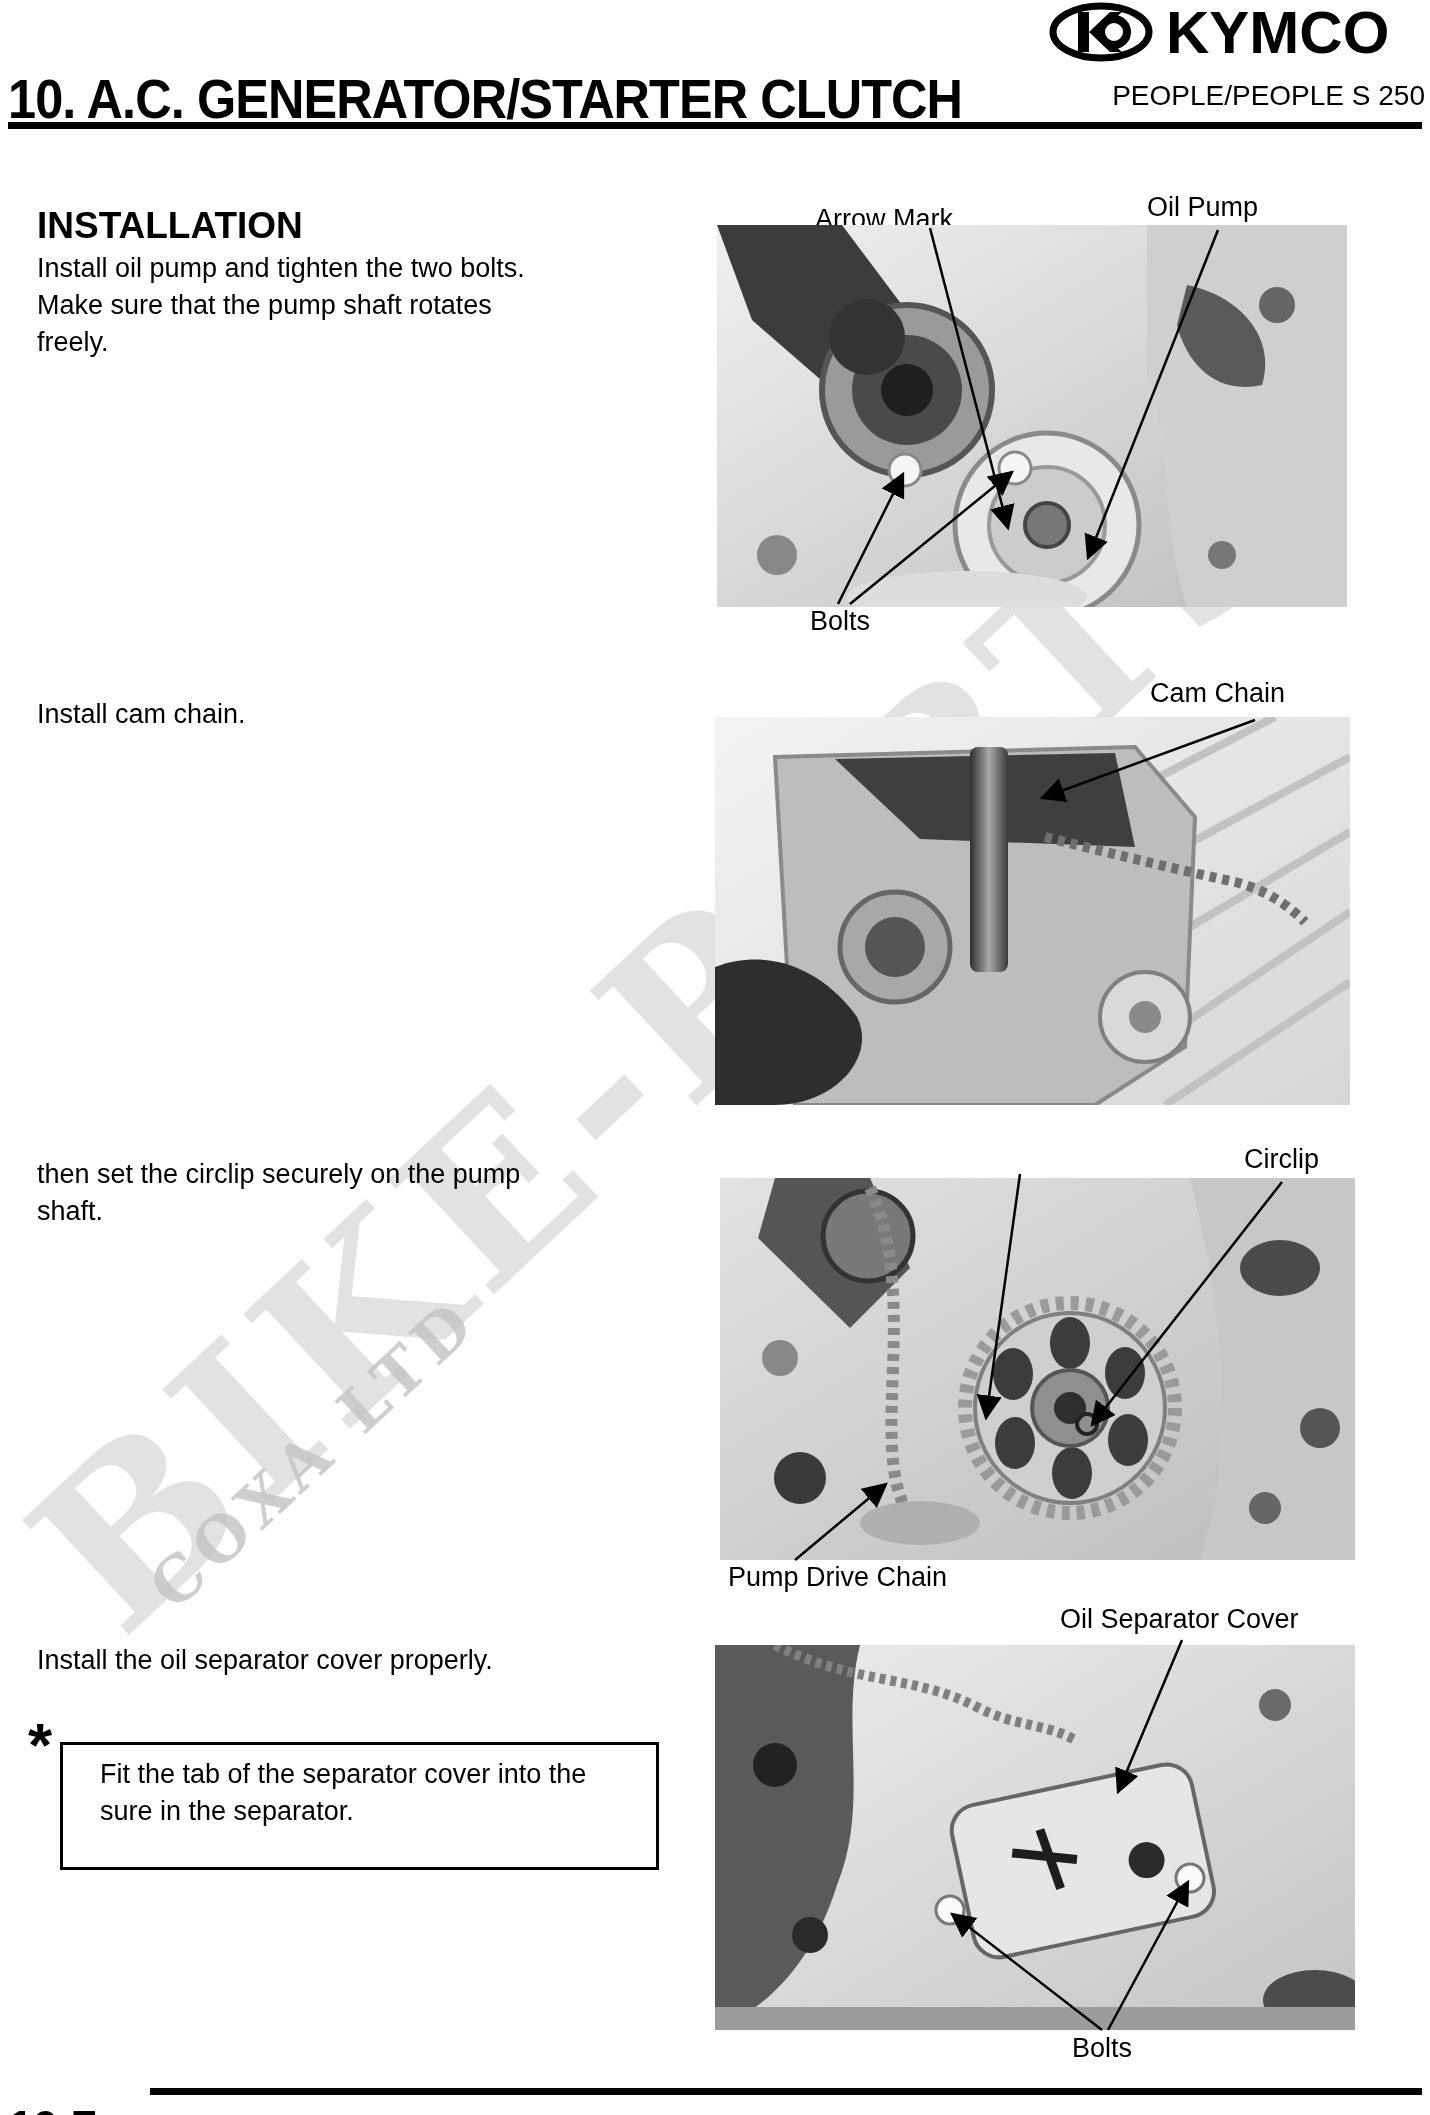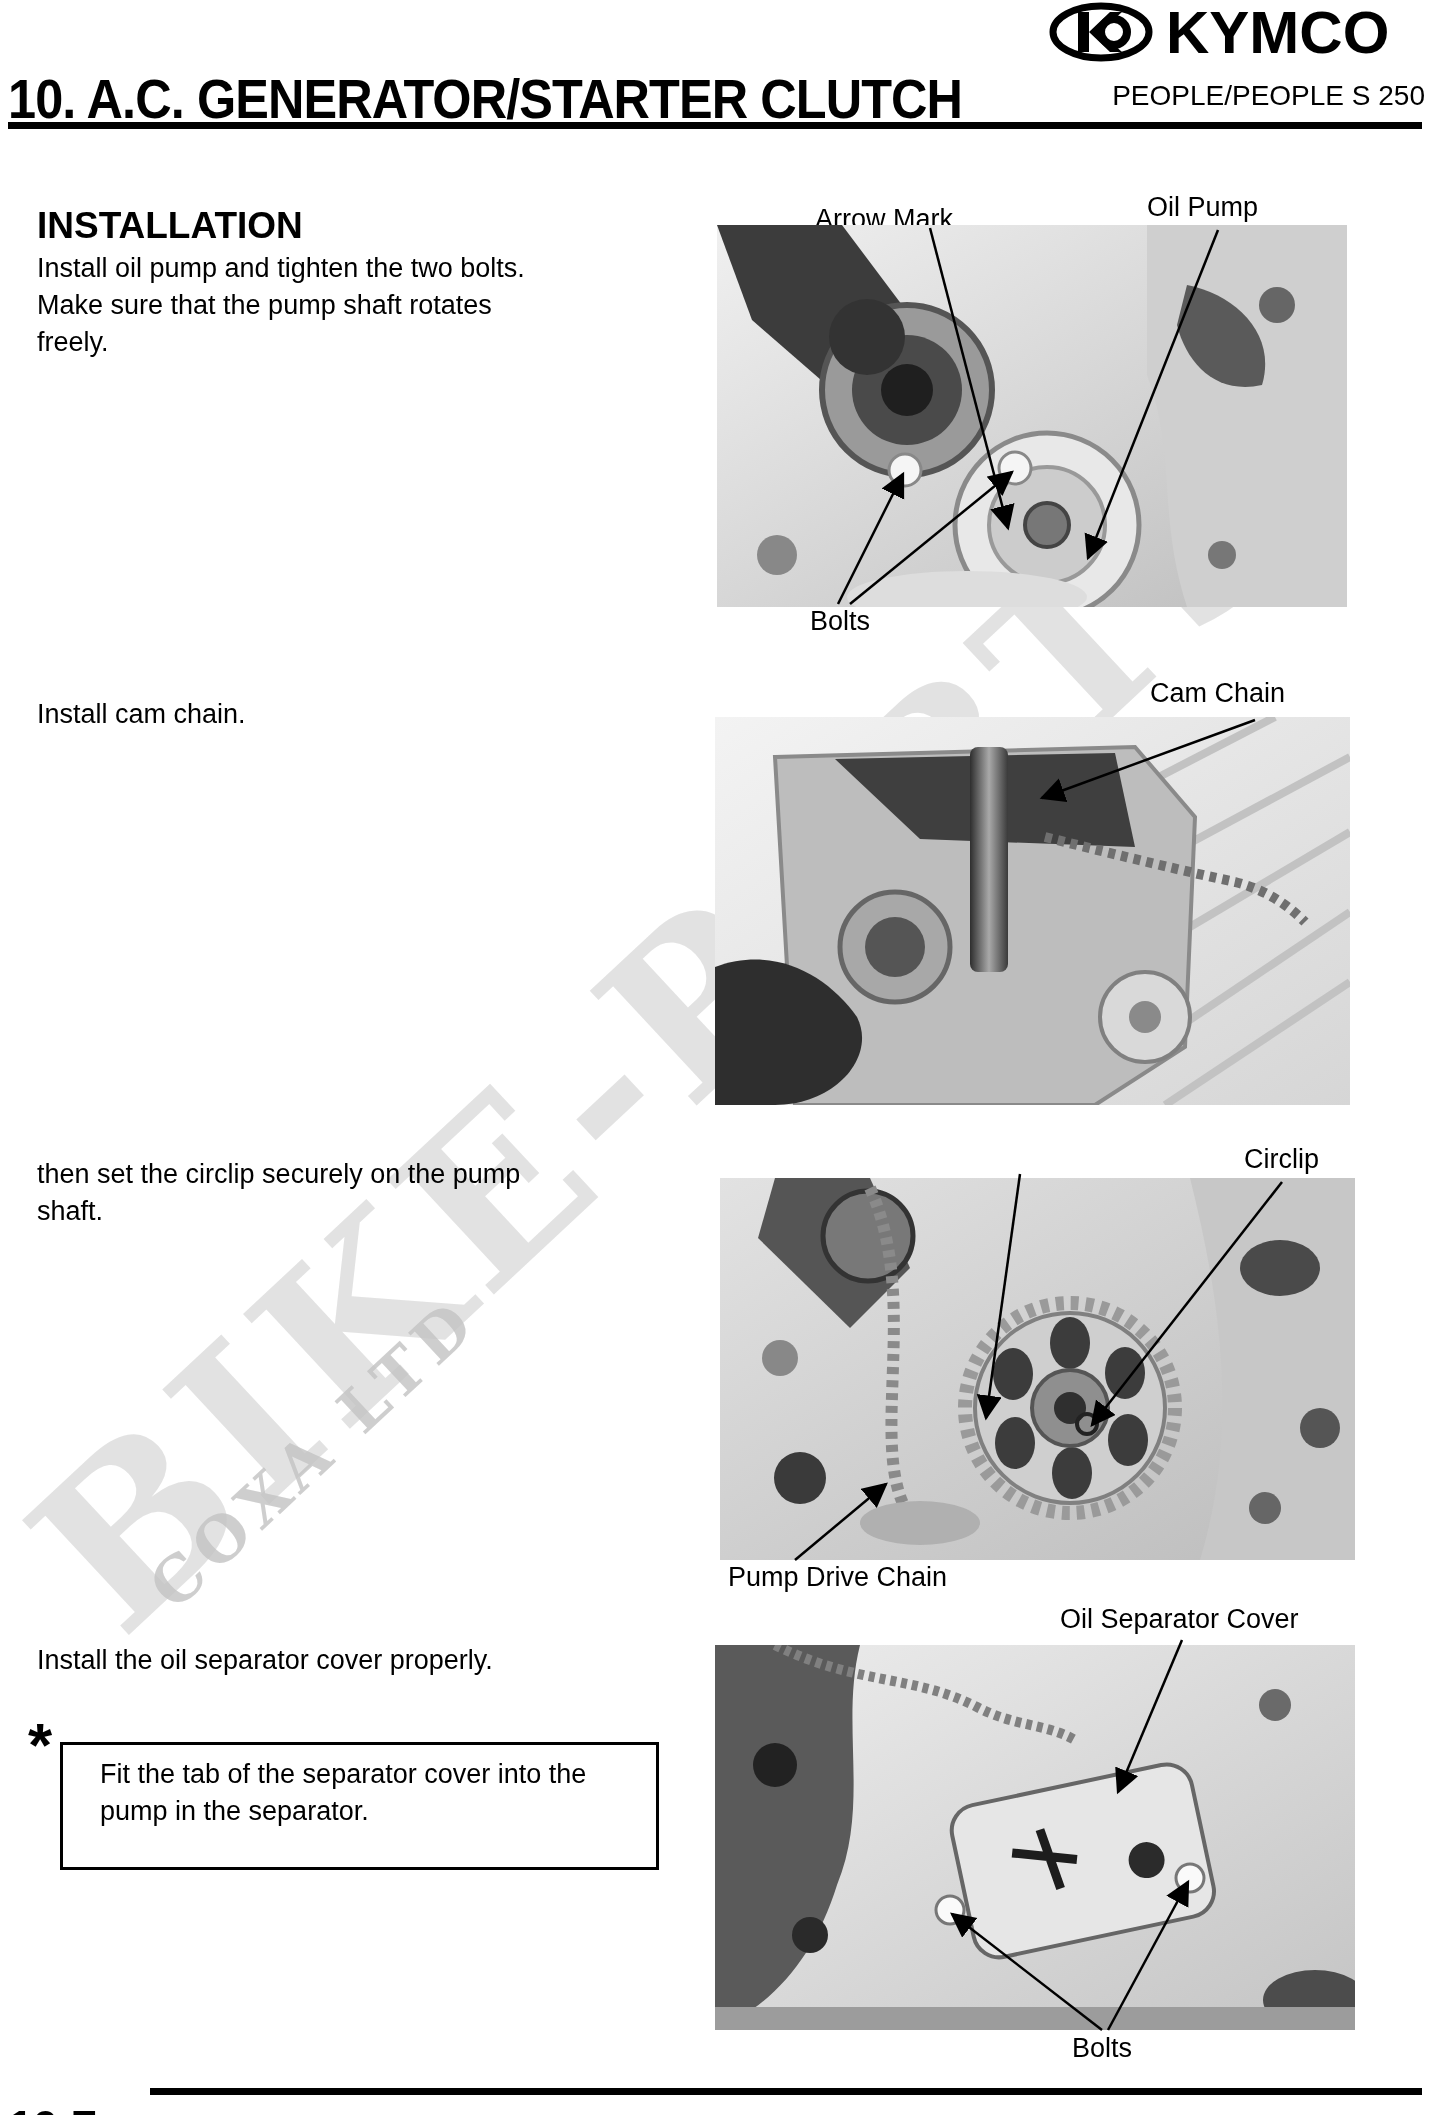--- a/index.html
+++ b/index.html
@@ -73,21 +73,21 @@
       <div class="tline">shaft.</div>
     </div>
   <div class="abs tblock z3" style="left:37px;top:1642px;">
       <div class="tline">Install the oil separator cover properly.</div>
     </div>
 
   <div class="abs z3" id="note-box"></div>
   <div class="abs z3" id="note-asterisk">*</div>
   <div class="abs tblock z3" id="note-text">
       <div class="tline">Fit the tab of the separator cover into the</div>
-      <div class="tline">pump in the separator.</div>
+      <div class="tline">sure in the separator.</div>
     </div>
 
   <div class="figure z2" style="left:690px;top:190px;width:680px;height:460px;">
     <div class="fig-label" style="left:125px;top:2px;margin-top:12px;">Arrow Mark</div>
     <div class="fig-label" style="left:457px;top:2px;">Oil Pump</div>
     <div class="fig-label" style="left:120px;top:416px;">Bolts</div>
     <svg class="photo" style="left:27px;top:35px;" width="630" height="382" viewBox="0 0 630 382">
       <defs>
         <linearGradient id="g1" x1="0" y1="0" x2="1" y2="1">
           <stop offset="0" stop-color="#f0f0f0"></stop>

